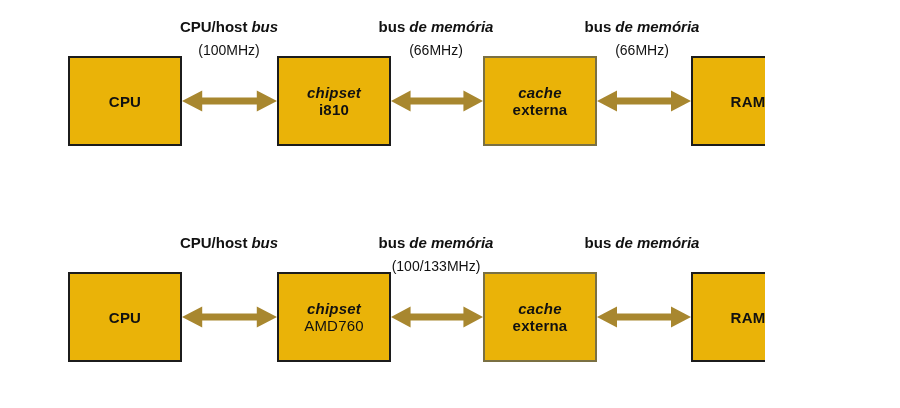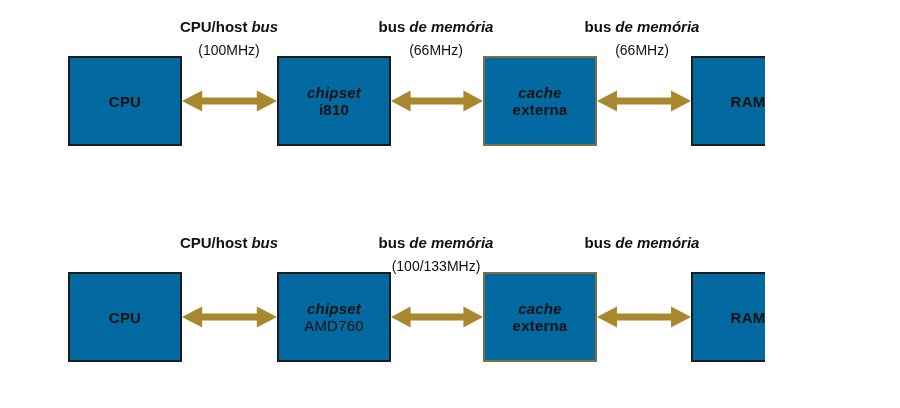--- a/index.html
+++ b/index.html
@@ -26,21 +26,21 @@
   .row2 { top: 216px; }
 
   
   .box {
     position: absolute;
     top: 56px;
     width: 114px;
     height: 90px;
     box-sizing: border-box;
     border: 2px solid var(--box-border, #1c1c1c);
-    background: #0369a1;
+    background: #eab308;
     display: flex;
     align-items: center;
     justify-content: center;
     text-align: center;
   }
   .box.cache { border-color: var(--cache-border, #7a7043); }
   .box-label {
     font-size: 15px;
     line-height: 17px;
     letter-spacing: 0.2px;

